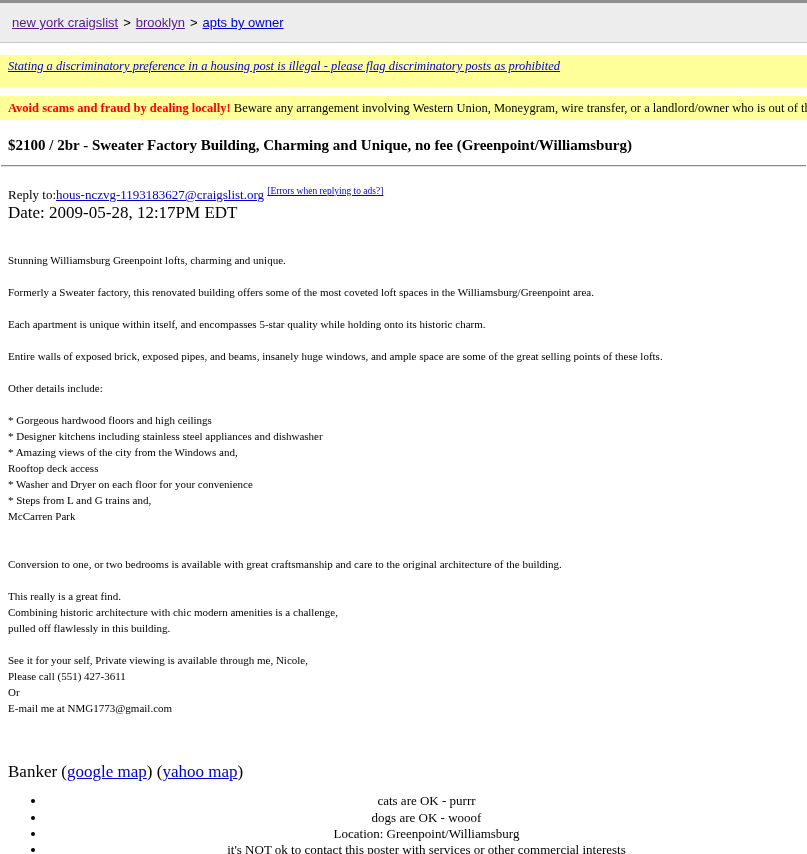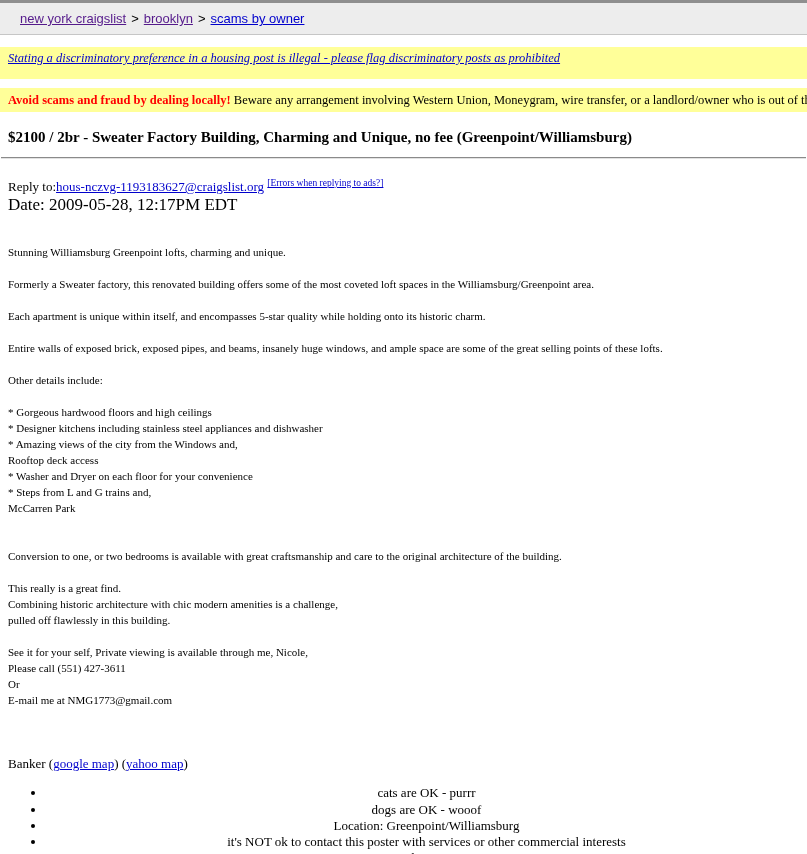--- a/index.html
+++ b/index.html
@@ -14,23 +14,23 @@
   html,body{margin:0;padding:0;}
   body{
     width:807px;height:854px;overflow:hidden;background:#ffffff;
     font-family:"Liberation Serif",serif;color:var(--text-black);
   }
   a{cursor:pointer;}
 
   
   .top-edge{height:3px;background:#8f8f8f;}
   .header-bar{
-    height:32px;background:var(--bar-gray);border-bottom:1px solid #c6c6c6;
+    height:40px;background:var(--bar-gray);border-bottom:1px solid #c6c6c6;
     font-family:"Liberation Sans",sans-serif;font-size:13px;
-    display:flex;align-items:center;padding:0 20px;white-space:nowrap;
+    display:flex;align-items:center;padding:0 12px;white-space:nowrap;
   }
   .crumb{text-decoration:underline;}
   .crumb.visited{color:var(--visited-purple);}
   .crumb.unvisited{color:var(--link-blue);}
   .sep{margin:0 5px;color:#000;}
 
   
   .banner{background:var(--banner-yellow);overflow:hidden;white-space:nowrap;}
   .banner-discrimination{margin-top:12px;height:32px;line-height:20px;padding:0 8px;}
   .disc-link{
@@ -58,38 +58,38 @@
   }
   .date-line{margin:1px 0 0 8px;font-size:17px;line-height:17px;}
 
   
   .post-body{
     margin:31px 0 0 8px;font-size:11px;line-height:16px;
     white-space:pre;overflow:hidden;
   }
 
   
-  .location-line{margin:48px 0 0 8px;font-size:13px;line-height:16px;white-space:nowrap;}
+  .location-line{margin:48px 0 0 8px;font-size:17px;line-height:16px;white-space:nowrap;}
   .location-line a{color:var(--link-blue);text-decoration:underline;}
   .attrs{
     margin:13px 0 0 0;padding-left:46px;font-size:13px;
   }
   .attrs li{line-height:16.2px;text-align:center;}
 </style>
 </head>
 <body>
 
 <div class="top-edge"></div>
 
 <div class="header-bar">
   <a class="crumb visited">new york craigslist</a>
   <span class="sep">&gt;</span>
   <a class="crumb visited">brooklyn</a>
   <span class="sep">&gt;</span>
-  <a class="crumb unvisited">scams by owner</a>
+  <a class="crumb unvisited">apts by owner</a>
 </div>
 
 <div class="banner banner-discrimination">
   <a class="disc-link">Stating a discriminatory preference in a housing post is illegal - please flag discriminatory posts as prohibited</a>
 </div>
 
 <div class="banner banner-scam">
   <span class="scam-bold">Avoid scams and fraud by dealing locally!</span>
   <span class="scam-rest">Beware any arrangement involving Western Union, Moneygram, wire transfer, or a landlord/owner who is out of the country</span>
 </div>

